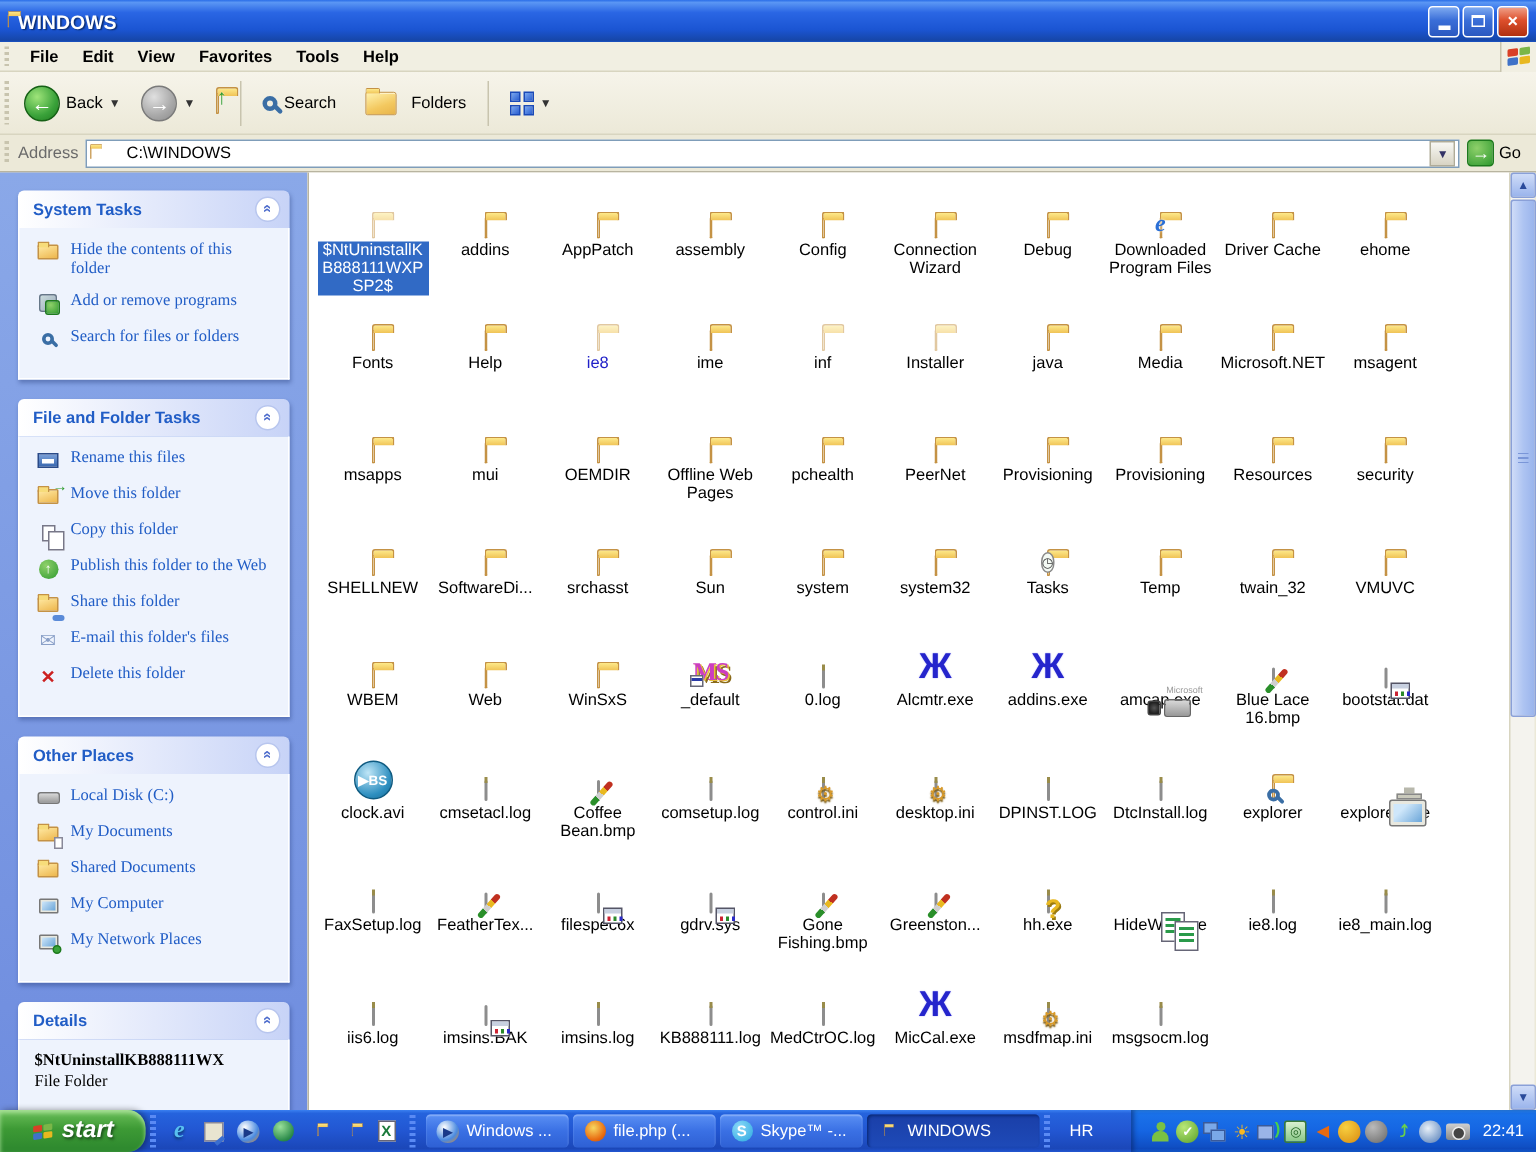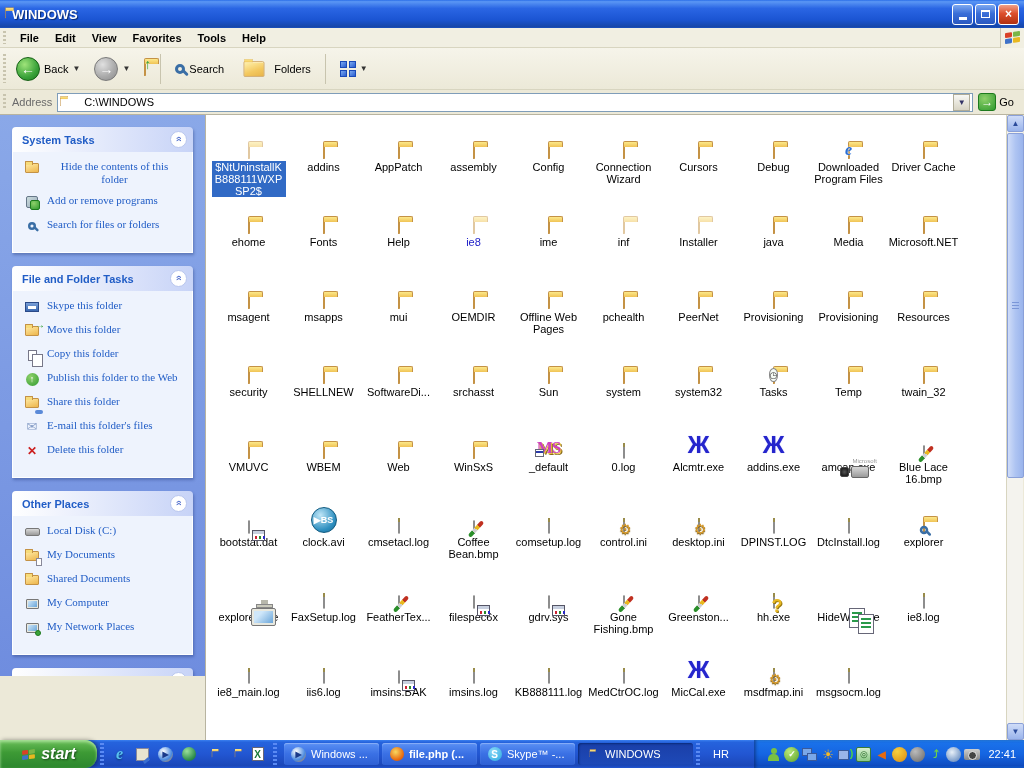--- a/index.html
+++ b/index.html
@@ -66,22 +66,22 @@
   #address-input { flex:1; height:19px; background:#fff; border:1px solid #7f9db9; display:flex; align-items:center; padding:0 2px; gap:4px; }
   #address-input .af { transform:scale(.55); transform-origin:left center; width:20px; }
   #address-drop { width:17px; height:17px; background:linear-gradient(180deg,#f8f8f4,#d8d4c4); border:1px solid #b0ac98;
     display:flex; align-items:center; justify-content:center; font-size:8px; color:#336; }
   #go-btn { display:flex; align-items:center; gap:3px; padding-right:6px; }
   #go-btn .gosq { width:18px; height:18px; border-radius:3px; border:1px solid #1d7a1d;
     background:radial-gradient(circle at 35% 30%,#8ed06a,#2f9a2f); color:#fff; font-weight:bold;
     display:flex; align-items:center; justify-content:center; font-size:12px; }
 
   
-  #sidebar { position:absolute; left:0; top:115px; width:205px; height:561px;
-    background:linear-gradient(180deg,#8aa8e8,#6f8ddf); overflow:hidden; padding:12px 12px 0 12px;text-align:center; }
+  #sidebar { position:absolute; left:0; top:115px; width:205px; height:625px;
+    background:linear-gradient(180deg,#8aa8e8,#6f8ddf); overflow:hidden; padding:12px 12px 0 12px; }
   .panel { border-radius:4px 4px 0 0; margin-bottom:13px; box-shadow:1px 2px 3px rgba(20,40,100,.35); }
   .panel-head { height:25px; border-radius:4px 4px 0 0; background:linear-gradient(90deg,#ffffff,#c7d3f7);
     display:flex; align-items:center; justify-content:space-between; padding:0 6px 0 10px; }
   .panel-title { color:#215dc6; font-weight:bold; font-size:11px; }
   .chev-btn { width:17px; height:17px; border-radius:50%; background:#fff; border:1px solid #b8c6ee;
     display:flex; align-items:center; justify-content:center; color:#4d6ccc; font-weight:bold; font-size:10px; }
   .chev-btn span { transform:rotate(-90deg); display:block; letter-spacing:-1px; }
   .panel-body { background:#eef3fd; border:1px solid #fff; border-top:none; padding:8px 6px 10px 10px;font-family:Liberation Serif, serif; }
   .task-item { display:flex; gap:6px; margin-bottom:8px; align-items:flex-start; }
   .task-item .tlabel { color:#215dc6; line-height:13px; max-width:135px; }
@@ -358,21 +358,21 @@
           <span class="panel-title">File and Folder Tasks</span>
           <span class="chev-btn">
             <span>»</span>
           </span>
         </div>
         <div class="panel-body">
           <div class="task-item">
             <span class="sb-ic">
               <span class="ic-rename"></span>
             </span>
-            <span class="tlabel">Skype this folder</span>
+            <span class="tlabel">Rename this files</span>
           </div>
           <div class="task-item">
             <span class="sb-ic">
               <span class="mf"></span>
               <span class="ic-arrow-ov">→</span>
             </span>
             <span class="tlabel">Move this folder</span>
           </div>
           <div class="task-item">
             <span class="sb-ic">
@@ -497,26 +497,20 @@
           <div class="icbox">
             <span class="bigicon"><span class="xpfolder"></span></span>
           </div>
           <div class="flabel">Config</div>
         </div>
         <div class="cell">
           <div class="icbox">
             <span class="bigicon"><span class="xpfolder"></span></span>
           </div>
           <div class="flabel">Connection Wizard</div>
-        </div>
-        <div class="cell">
-          <div class="icbox">
-            <span class="bigicon"><span class="xpfolder"></span></span>
-          </div>
-          <div class="flabel">Cursors</div>
         </div>
         <div class="cell">
           <div class="icbox">
             <span class="bigicon"><span class="xpfolder"></span></span>
           </div>
           <div class="flabel">Debug</div>
         </div>
         <div class="cell">
           <div class="icbox">
             <span class="bigicon"><span class="xpfolder"></span><span class="fol-ov">
@@ -1035,21 +1029,21 @@
         </span>
       </div>
     <span class="qsep"></span>
     <div id="tasks">
         <div class="taskbtn" style="width: 95px;">
           <span class="ql-ic">
             <span class="ic-wmp">▶</span>
           </span>
           <span>Windows ...</span>
         </div>
-        <div class="taskbtn" style="width: 95px; font-weight: bold;">
+        <div class="taskbtn" style="width: 95px;">
           <span class="ql-ic">
             <span class="ic-firefox"></span>
           </span>
           <span>file.php (...</span>
         </div>
         <div class="taskbtn" style="width: 95px;">
           <span class="ql-ic">
             <span class="ic-skype">S</span>
           </span>
           <span>Skype™ -...</span>

